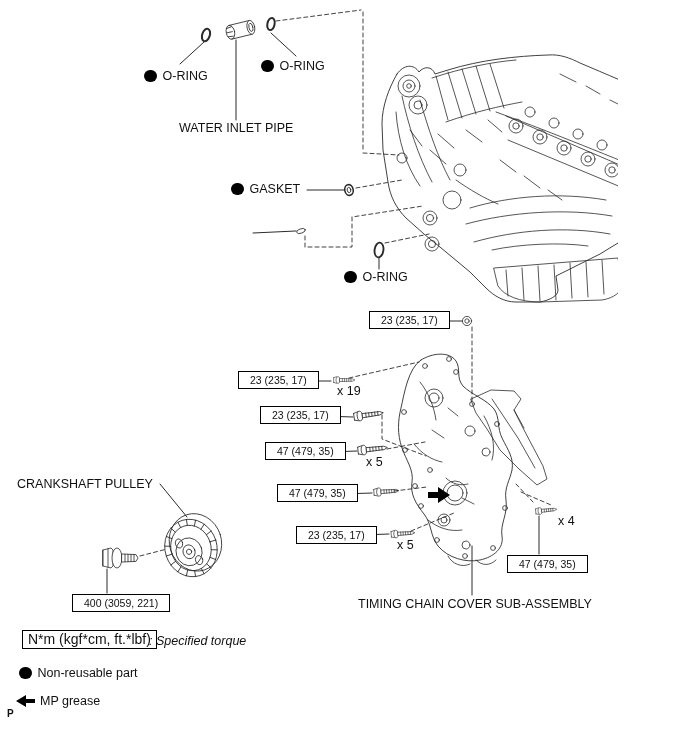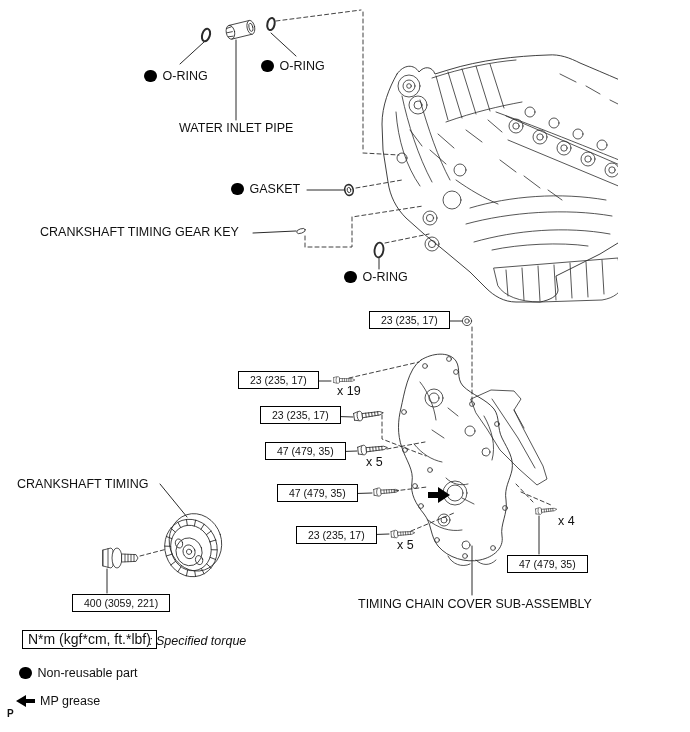--- a/index.html
+++ b/index.html
@@ -255,25 +255,24 @@
   <div class="lbl" style="left:144px;top:69px;">
     <span class="dot"></span><span>O-RING</span>
   </div>
   <div class="lbl" style="left:261px;top:59px;">
     <span class="dot"></span><span>O-RING</span>
   </div>
   <div class="lbl" style="left:179px;top:121px;">WATER INLET PIPE</div>
   <div class="lbl" style="left:231px;top:182px;">
     <span class="dot"></span><span>GASKET</span>
   </div>
-  <div class="lbl" style="left:40px;top:225px;">CRANKSHAFT TIMING GEAR KEY</div>
   <div class="lbl" style="left:344px;top:270px;">
     <span class="dot"></span><span>O-RING</span>
   </div>
-  <div class="lbl" style="left:17px;top:477px;">CRANKSHAFT TIMING</div>
+  <div class="lbl" style="left:17px;top:477px;">CRANKSHAFT PULLEY</div>
   <div class="lbl" style="left:358px;top:597px;">TIMING CHAIN COVER SUB-ASSEMBLY</div>
 
   <div class="tbox" style="left:369px;top:311px;">23 (235, 17)</div>
   <div class="tbox" style="left:238px;top:371px;">23 (235, 17)</div>
   <div class="tbox" style="left:260px;top:406px;">23 (235, 17)</div>
   <div class="tbox" style="left:265px;top:442px;">47 (479, 35)</div>
   <div class="tbox" style="left:277px;top:484px;">47 (479, 35)</div>
   <div class="tbox" style="left:296px;top:526px;">23 (235, 17)</div>
   <div class="tbox" style="left:507px;top:555px;">47 (479, 35)</div>
   <div class="tbox" style="left:72px;top:594px;">400 (3059, 221)</div>

